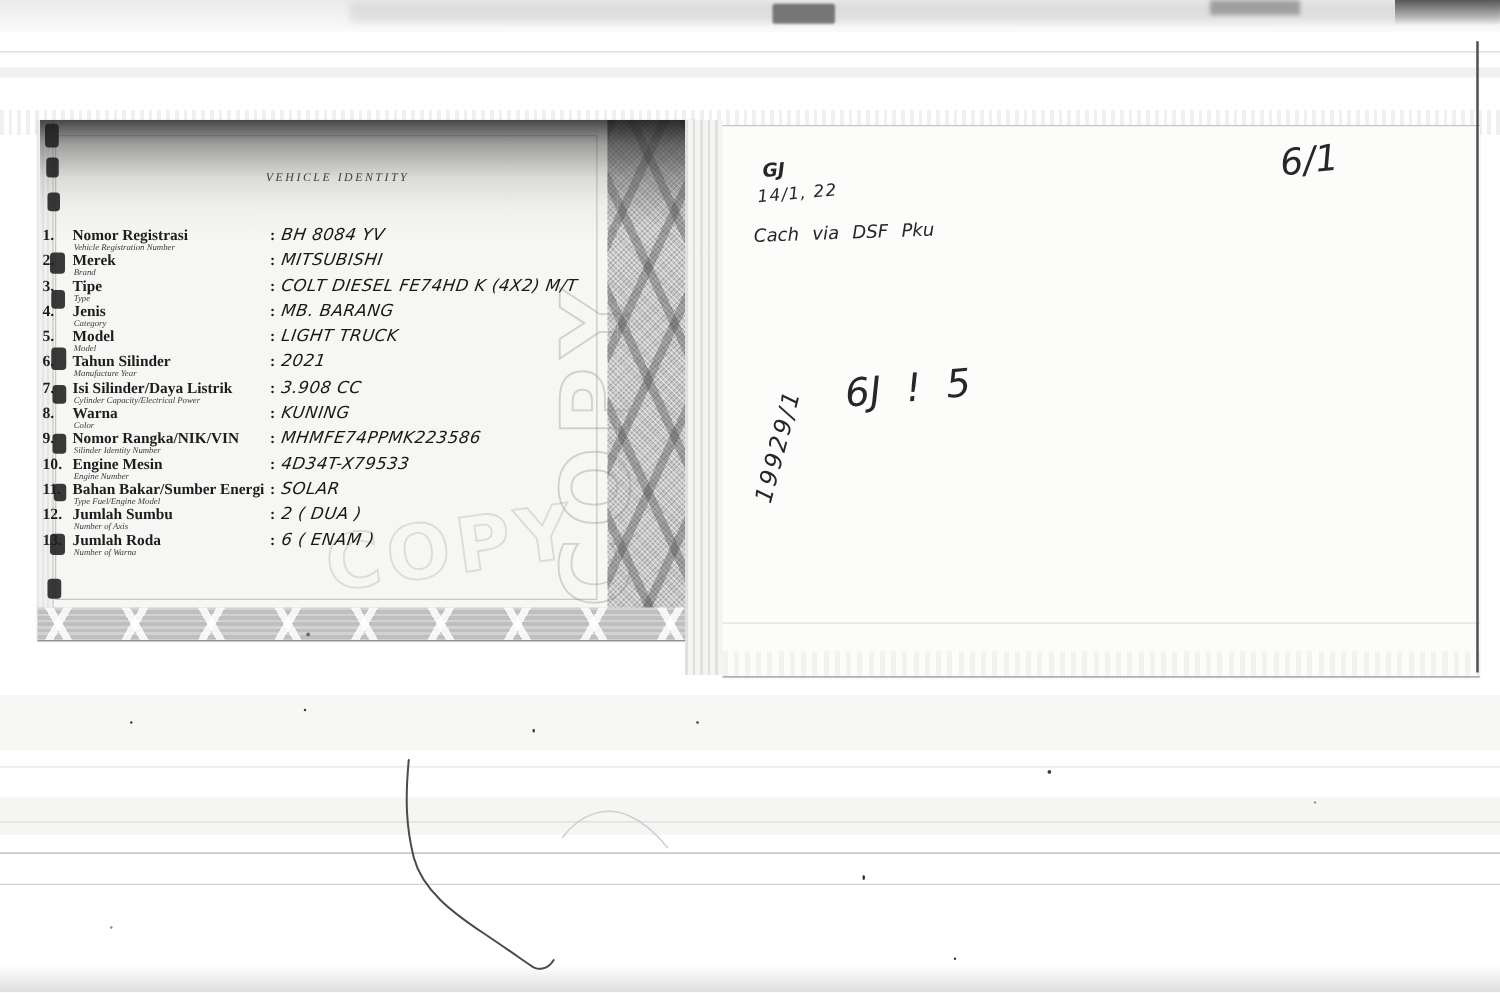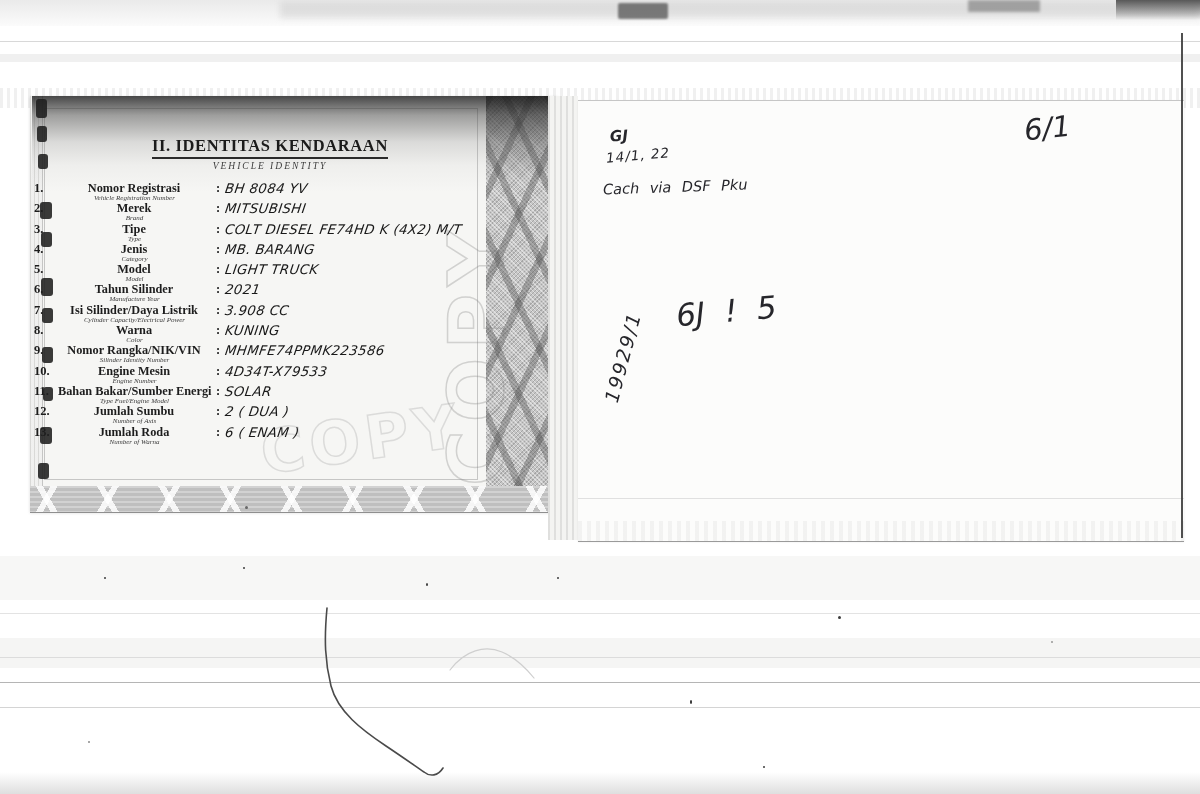--- a/index.html
+++ b/index.html
@@ -42,21 +42,21 @@
   .punch{position:absolute;background:#1f1f1f;border-radius:3px;filter:blur(.4px);opacity:.88;}
 
   .titleblock{position:absolute;left:60px;top:40px;width:360px;text-align:center;}
   .doc-title{display:inline-block;font-size:16.5px;font-weight:bold;letter-spacing:.6px;color:#1b1b1b;
              border-bottom:2px solid #2a2a2a;padding-bottom:1px;}
   .doc-subtitle{font-size:9.5px;font-style:italic;letter-spacing:2px;color:#3d3d3d;margin-top:2px;}
 
   #rows{position:absolute;left:4px;top:86px;width:448px;}
   .row{display:flex;height:20.3px;align-items:flex-start;}
   .num{width:24px;flex:none;font-size:12.5px;font-weight:bold;color:#1d1d1d;line-height:13px;}
-  .lblwrap{width:152px;flex:none;white-space:nowrap;text-align:center;}
+  .lblwrap{width:152px;flex:none;white-space:nowrap;}
   .lbl{display:block;font-size:12.3px;font-weight:bold;color:#1d1d1d;line-height:13px;}
   .sub{display:block;font-size:7px;font-style:italic;color:#3a3a3a;line-height:7px;padding-left:1px;}
   .col{width:16px;flex:none;font-size:12.5px;font-weight:bold;color:#1d1d1d;line-height:13px;text-align:center;}
   .val{flex:1;font-family:"DejaVu Sans",sans-serif;font-style:italic;font-size:13.3px;color:#191919;
        letter-spacing:.4px;line-height:14px;transform:skewX(-8deg);transform-origin:left top;white-space:nowrap;}
 
   .wm{position:absolute;font-family:"DejaVu Sans",sans-serif;font-weight:bold;color:rgba(0,0,0,0);
       -webkit-text-stroke:1.5px rgba(130,130,130,.32);}
   .wm-v{left:402px;top:50px;height:340px;font-size:76px;letter-spacing:8px;
         writing-mode:vertical-rl;transform:rotate(180deg);}
@@ -102,21 +102,20 @@
     <div class="rightband"></div>
     <div class="rightband-scallop"></div>
     <div class="rightband-corner"></div>
     <div class="innerborder"></div>
     <div class="topgrad"></div>
 
     <div class="wm wm-v">COPY</div>
     <div class="wm wm-h">COPY</div>
 
     <div class="titleblock">
-      <span class="doc-title">II. IDENTITAS KENDARAAN</span>
       <div class="doc-subtitle">VEHICLE IDENTITY</div>
     </div>
 
     <div id="rows">
   <div class="row">
     <span class="num">1.</span>
     <span class="lblwrap">
       <span class="lbl">Nomor Registrasi</span>
       <span class="sub">Vehicle Registration Number</span>
     </span>

